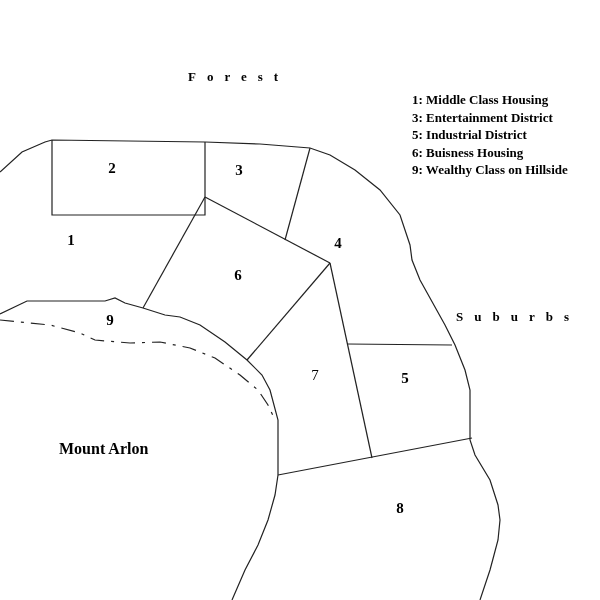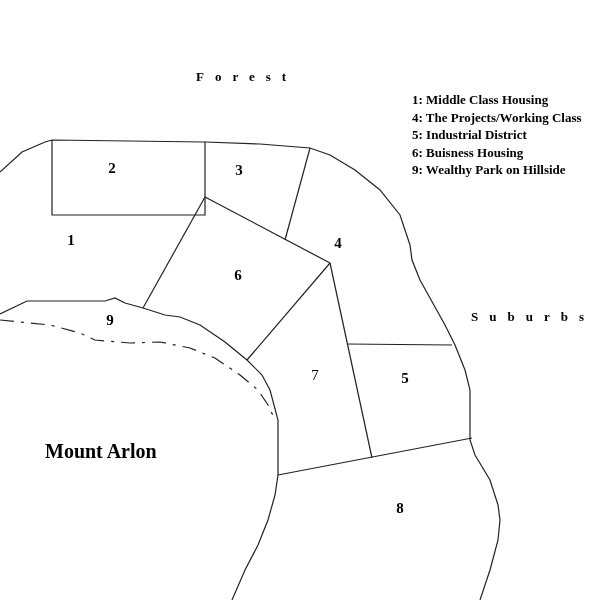--- a/index.html
+++ b/index.html
@@ -4,21 +4,21 @@
 <style>
   html, body { margin: 0; padding: 0; background: #ffffff; }
   body { width: 600px; height: 600px; position: relative; overflow: hidden;
          font-family: "Liberation Serif", "DejaVu Serif", serif; color: #000; }
   svg.map { position: absolute; left: 0; top: 0; width: 600px; height: 600px; }
   .line { fill: none; stroke: #222; stroke-width: 1.2; }
   .dash { fill: none; stroke: #222; stroke-width: 1.2; stroke-dasharray: 14 7 3 7; }
   .region-label { position: absolute; font-weight: bold; font-size: 15px; transform: translate(-50%, -50%); }
   .region-label.thin { font-weight: normal; }
   .area-label { position: absolute; font-weight: bold; font-size: 13px; letter-spacing: 11px; }
-  .mountain-label { position: absolute; font-weight: bold; font-size: 20px; left: 45px; top: 440px; }
+  .mountain-label { position: absolute; font-weight: bold; font-size: 16px; left: 59px; top: 440px; }
   .legend { position: absolute; left: 412px; top: 91px; font-size: 13px; line-height: 17.6px; font-weight: bold; }
   .legend div { white-space: nowrap; }
 </style>
 </head>
 <body>
 
 <svg class="map" viewBox="0 0 600 600">
 
   <path class="line" d="M0,172 L22,152 L45,142 L52,140 L205,142 L260,144 L310,148 L330,155 L355,170 L380,190 L400,215 L410,245 L412,260 L420,280 L445,325 L455,345 L465,370 L470,390 L470,440 L475,455 L490,480 L498,505 L500,520 L498,540 L494,555 L490,570 L480,600"></path>
 
@@ -30,33 +30,33 @@
   <path class="line" d="M330,263 L247,360"></path>
   <path class="line" d="M330,263 L372,458"></path>
   <path class="line" d="M347,344 L452,345"></path>
   <path class="line" d="M278,475 L472,438"></path>
 
   <path class="line" d="M0,314 L27,301 L105,301 L115,298 L125,303 L143,308 L165,315 L180,317 L200,325 L225,342 L247,360 L262,375 L270,390 L278,420 L278,440 L278,475 L275,495 L268,520 L258,545 L245,570 L232,600"></path>
 
   <path class="dash" d="M0,320 L20,322 L50,325 L80,333 L95,340 L130,343 L160,342 L190,348 L215,358 L240,375 L258,390 L268,405 L275,420"></path>
 </svg>
 
-<div class="area-label" style="left:188px; top:69px;margin-left:8px;">Forest</div>
-<div class="area-label" style="left:456px; top:309px;margin-left:15px;">Suburbs</div>
+<div class="area-label" style="left:188px; top:69px;">Forest</div>
+<div class="area-label" style="left:456px; top:309px;">Suburbs</div>
 <div class="mountain-label">Mount Arlon</div>
 
 <div class="region-label" style="left:71px; top:240px;">1</div>
 <div class="region-label" style="left:112px; top:168px;">2</div>
 <div class="region-label" style="left:239px; top:170px;">3</div>
 <div class="region-label" style="left:338px; top:243px;">4</div>
 <div class="region-label" style="left:405px; top:378px;">5</div>
 <div class="region-label" style="left:238px; top:275px;">6</div>
 <div class="region-label thin" style="left:315px; top:375px;">7</div>
 <div class="region-label" style="left:400px; top:508px;">8</div>
 <div class="region-label" style="left:110px; top:320px;">9</div>
 
 <div class="legend">
   <div>1: Middle Class Housing</div>
-  <div>4: The Projects/Working Class</div>
+  <div>3: Entertainment District</div>
   <div>5: Industrial District</div>
   <div>6: Buisness Housing</div>
-  <div>9: Wealthy Park on Hillside</div>
+  <div>9: Wealthy Class on Hillside</div>
 </div>
 
 </body></html>

